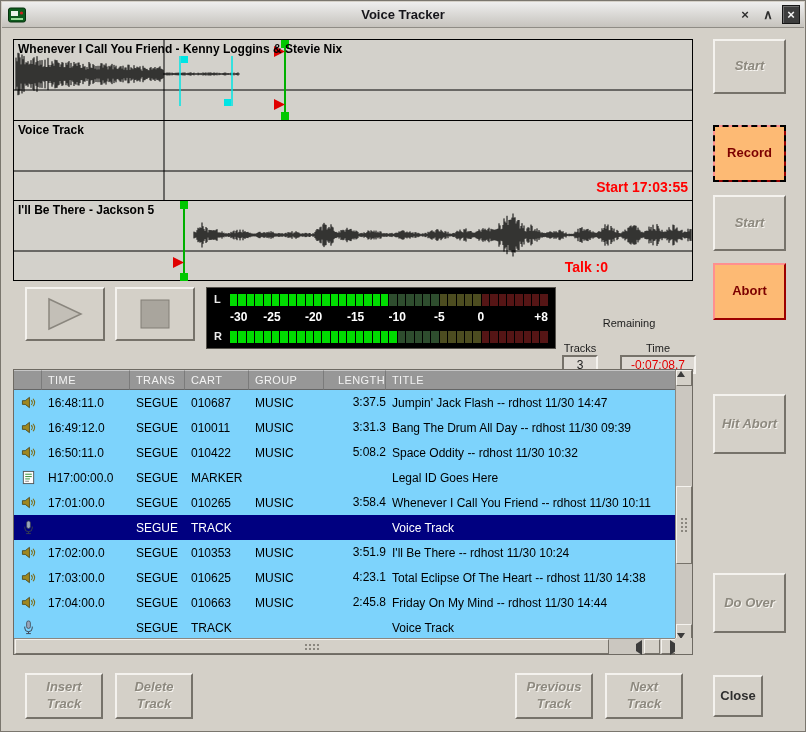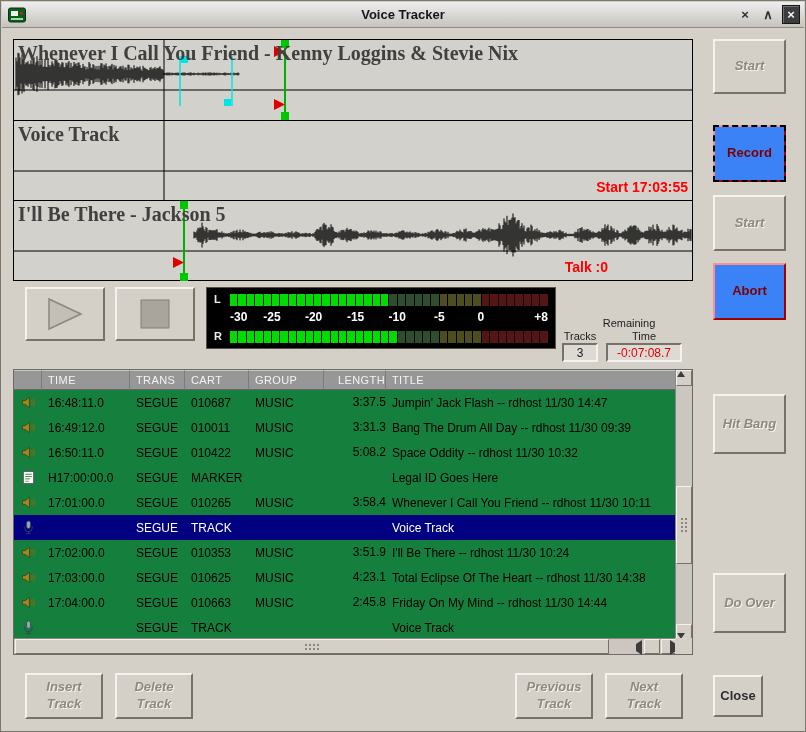--- a/index.html
+++ b/index.html
@@ -15,21 +15,21 @@
   .tb-title{position:absolute;left:0;right:0;top:5px;text-align:center;font-weight:bold;font-size:13px;color:#15151a;}
   .tb-controls{position:absolute;right:4px;top:3px;display:flex;gap:5px;align-items:center;}
   .tb-btn{width:18px;height:19px;display:flex;align-items:center;justify-content:center;font-size:13px;color:#2e2e2e;font-weight:bold;}
   .tb-btn.dark{background:#3d3d3d;color:#f4f4f4;border:1px solid #161616;box-shadow:inset 1px 1px 0 #707070;}
 
   
   .wave-group{position:absolute;left:12px;top:38px;width:680px;height:242px;border:1px solid #000;background:#d3d1cb;}
   .wave-panel{position:relative;width:678px;height:80px;background:#d3d1cb;}
   .wave-panel + .wave-panel{border-top:1px solid #000;}
   .wave-panel svg{position:absolute;left:0;top:0;width:678px;height:80px;}
-  .wave-title{position:absolute;left:4px;top:2px;color:#404040;font-weight:bold;font-size:20px;white-space:nowrap;font-family:Liberation Serif, serif;}
+  .wave-title{position:absolute;left:4px;top:2px;color:#000000;font-weight:bold;font-size:12px;white-space:nowrap;}
   .wave-info{position:absolute;bottom:5px;color:#ff0000;font-weight:bold;font-size:14px;white-space:nowrap;}
   .info-start{right:4px;}
   .info-talk{right:84px;}
 
   
   .btn3d{background:#d4d0c8;border:2px solid;border-color:#f4f2ee #76726a #76726a #f4f2ee;}
   .transport-btn{position:absolute;top:286px;width:80px;height:54px;display:flex;align-items:center;justify-content:center;}
   #playBtn{left:24px;} #stopBtn{left:114px;}
 
   
@@ -40,33 +40,33 @@
   .seg{flex:1;}
   .meter-scale{position:relative;height:24px;margin-left:16px;}
   .meter-scale span{position:absolute;top:4px;color:#fff;font-size:12px;font-weight:bold;transform:translateX(-50%);white-space:nowrap;}
 
   
   .clock{position:absolute;left:565px;top:285px;width:127px;height:27px;background:#e4e1db;
     border:2px solid;border-color:#76726a #f4f2ee #f4f2ee #76726a;
     display:flex;align-items:center;justify-content:center;
     font-family:"DejaVu Sans",sans-serif;font-weight:bold;font-size:19px;color:#000;}
   .rem{position:absolute;left:561px;top:316px;width:134px;text-align:center;font-size:11px;color:#1c1c1c;}
-  .rem-cols{display:flex;justify-content:flex-start;gap:8px;margin-top:1px;}
+  .rem-cols{display:flex;justify-content:space-between;gap:8px;margin-top:13px;}
   .rem-col{display:flex;flex-direction:column;align-items:center;gap:1px;}
   .rem-box{border:2px solid;border-color:#76726a #f4f2ee #f4f2ee #76726a;background:#ddd9d3;
     min-width:36px;height:19px;display:flex;align-items:center;justify-content:center;font-size:12px;padding:0 3px;}
   .rem-box.red{color:#e20000;min-width:76px;}
 
   
   .log{position:absolute;left:12px;top:368px;width:680px;height:286px;border:1px solid #6e6a63;background:#fff;}
   .log-head{position:absolute;left:0;top:0;width:662px;height:20px;display:flex;background:#979797;}
   .log-head .c{display:flex;align-items:center;color:#f3f3f3;font-size:11px;letter-spacing:.4px;
     border-right:1px solid #7b7b7b;border-top:1px solid #c6c6c6;border-bottom:1px solid #666;}
   .log-body{position:absolute;left:0;top:20px;width:662px;height:250px;background:#fff;overflow:hidden;}
-  .log-row{display:flex;align-items:center;height:25px;font-size:12px;color:#000;background:#15803d;}
+  .log-row{display:flex;align-items:center;height:25px;font-size:12px;color:#000;background:#7dd3fc;}
   .log-row.selected{background:#000080;color:#fff;}
   .c{flex:none;overflow:hidden;white-space:nowrap;}
   .ci{width:28px;display:flex;align-items:center;justify-content:center;}
   .ct{width:88px;padding-left:6px;}
   .cr{width:55px;padding-left:6px;}
   .cc{width:64px;padding-left:6px;}
   .cg{width:75px;padding-left:6px;}
   .cl{width:62px;justify-content:flex-end;text-align:right;}
   .cti{flex:1;padding-left:6px;}
   .log-row .cl{display:block;line-height:25px;}
@@ -94,21 +94,21 @@
   .arr.up{border-left:4px solid rgba(0,0,0,0);border-right:4px solid rgba(0,0,0,0);border-bottom:6px solid #3c3c3c;}
   .arr.down{border-left:4px solid rgba(0,0,0,0);border-right:4px solid rgba(0,0,0,0);border-top:6px solid #3c3c3c;}
   .arr.left{border-top:4px solid rgba(0,0,0,0);border-bottom:4px solid rgba(0,0,0,0);border-right:6px solid #3c3c3c;}
   .arr.right{border-top:4px solid rgba(0,0,0,0);border-bottom:4px solid rgba(0,0,0,0);border-left:6px solid #3c3c3c;}
 
   
   .ui-btn{position:absolute;background:#d4d0c8;border:2px solid;border-color:#f4f2ee #76726a #76726a #f4f2ee;
     display:flex;align-items:center;justify-content:center;text-align:center;
     font-weight:bold;font-size:13px;white-space:pre-line;line-height:1.3;color:#2e2e2e;}
   .ui-btn.dis{color:#8d897f;text-shadow:1px 1px 0 #f6f4f0;font-style:italic;}
-  .ui-btn.red{background:#3b82f6;color:#7c0000;border-color:#ff8f8f #9c0000 #9c0000 #ff8f8f;}
+  .ui-btn.red{background:#fdba74;color:#7c0000;border-color:#ff8f8f #9c0000 #9c0000 #ff8f8f;}
   .ui-btn.focusdash{outline:2px dashed #000;outline-offset:-2px;}
   #btnStart1{left:712px;top:38px;width:73px;height:55px;}
   #btnRecord{left:712px;top:124px;width:73px;height:57px;}
   #btnStart2{left:712px;top:194px;width:73px;height:56px;}
   #btnAbort{left:712px;top:262px;width:73px;height:57px;}
   #btnHitPost{left:712px;top:393px;width:73px;height:60px;}
   #btnDoOver{left:712px;top:572px;width:73px;height:60px;}
   #btnInsert{left:24px;top:672px;width:78px;height:46px;}
   #btnDelete{left:114px;top:672px;width:78px;height:46px;}
   #btnPrev{left:514px;top:672px;width:78px;height:46px;}
@@ -506,21 +506,21 @@
           <span class="arr right"></span>
         </div>
     </div>
     <div class="corner"></div>
   </div>
 
   <div class="ui-btn dis" id="btnStart1">Start</div>
   <div class="ui-btn red focusdash" id="btnRecord">Record</div>
   <div class="ui-btn dis" id="btnStart2">Start</div>
   <div class="ui-btn red" id="btnAbort">Abort</div>
-  <div class="ui-btn dis" id="btnHitPost">Hit Bang</div>
+  <div class="ui-btn dis" id="btnHitPost">Hit Abort</div>
   <div class="ui-btn dis" id="btnDoOver">Do Over</div>
 
   <div class="ui-btn dis" id="btnInsert">Insert
 Track</div>
   <div class="ui-btn dis" id="btnDelete">Delete
 Track</div>
   <div class="ui-btn dis" id="btnPrev">Previous
 Track</div>
   <div class="ui-btn dis" id="btnNext">Next
 Track</div>

